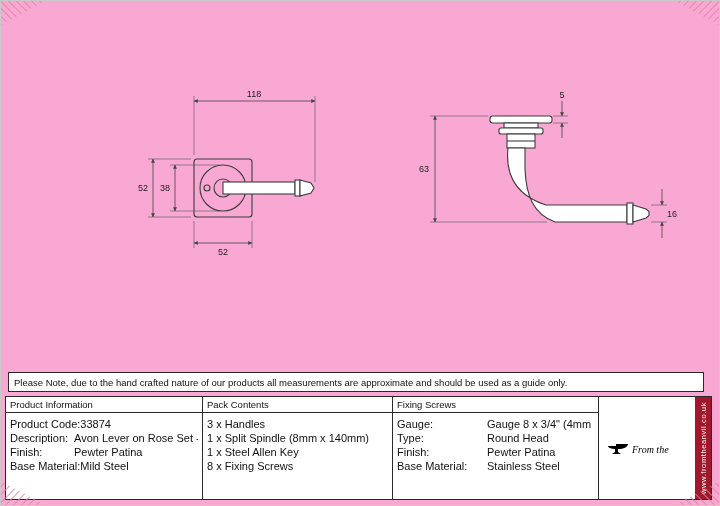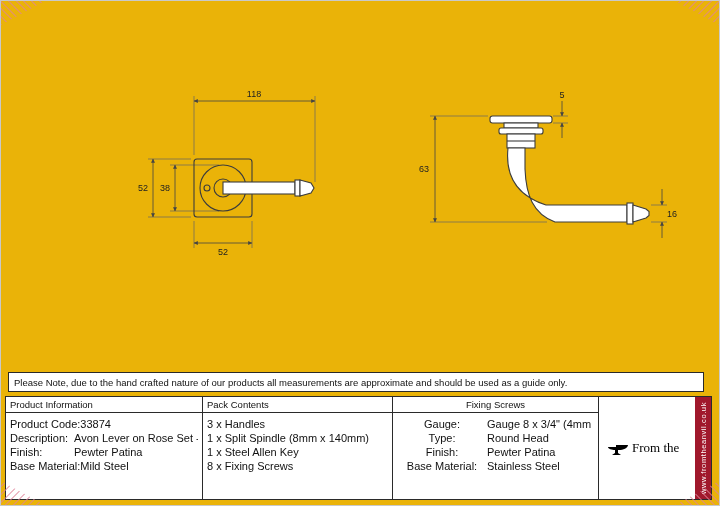--- a/index.html
+++ b/index.html
@@ -1,16 +1,16 @@
 <!DOCTYPE html>
 <html><head>
 <meta charset="utf-8">
 <style>
   html,body{margin:0;padding:0;background:#fff;}
-  .page{position:relative;width:720px;height:506px;background:#eab308;
+  .page{position:relative;width:720px;height:506px;background:#f9a8d4;
         font-family:"Liberation Sans",sans-serif;border:1px solid #c9c9c9;
         box-sizing:border-box;overflow:hidden;}
   
   .hatch{position:absolute;width:44px;height:24px;z-index:3;pointer-events:none;
          background:repeating-linear-gradient(45deg,rgba(224,130,152,.55) 0 1.4px,transparent 1.4px 5.4px);}
   .hatch.tl{top:0;left:0;clip-path:polygon(0 0,100% 0,0 100%);}
   .hatch.tr{top:0;right:0;clip-path:polygon(0 0,100% 0,100% 100%);
          background:repeating-linear-gradient(-45deg,rgba(224,130,152,.55) 0 1.4px,transparent 1.4px 5.4px);}
   .hatch.bl{bottom:0;left:0;clip-path:polygon(0 0,0 100%,100% 100%);
          background:repeating-linear-gradient(-45deg,rgba(224,130,152,.55) 0 1.4px,transparent 1.4px 5.4px);}
@@ -21,33 +21,33 @@
 
   .note-bar{position:absolute;left:7px;right:15px;top:371px;height:20px;z-index:2;
             border:1px solid #2a2a2a;background:#fff;box-sizing:border-box;
             display:flex;align-items:center;padding-left:5px;font-size:9.5px;color:#111;}
 
   .spec-table{position:absolute;left:4px;right:7px;top:395px;height:104px;z-index:2;
               border:1px solid #2a2a2a;background:#fff;box-sizing:border-box;display:flex;}
   .col{border-right:1px solid #2a2a2a;display:flex;flex-direction:column;box-sizing:border-box;}
   .col-product{width:197px;}
   .col-pack{width:190px;}
-  .col-fixing{width:206px;text-align:center;}
+  .col-fixing{width:206px;}
   .col-logo{flex:1;border-right:none;flex-direction:row;}
   .col-header{height:16px;border-bottom:1px solid #2a2a2a;font-size:9.5px;color:#111;
               padding:2px 4px 0 4px;box-sizing:border-box;}
   .col-body{padding:4px 4px 0 4px;font-size:11px;line-height:14px;color:#111;overflow:hidden;}
   .kv-row{display:flex;white-space:nowrap;overflow:hidden;}
   .kv-label{flex:0 0 64px;}
   .col-fixing .kv-label{flex-basis:90px;}
   .pack-item{white-space:nowrap;}
 
   .logo-main{flex:1;display:flex;flex-direction:column;align-items:center;justify-content:center;}
   .logo-top{display:flex;align-items:flex-end;gap:3px;align-self:flex-start;margin-left:8px;}
-  .logo-fromthe{font-family:"Liberation Serif",serif;font-size:13px;color:#000;}
+  .logo-fromthe{font-family:"Liberation Serif",serif;font-style:italic;font-size:10px;color:#000;}
   .logo-anvil{font-family:"Liberation Serif",serif;font-size:30px;line-height:28px;color:#000;letter-spacing:1px;}
   .logo-strip{width:16px;background:#a0182c;display:flex;align-items:center;justify-content:center;}
   .strip-text{writing-mode:vertical-rl;transform:rotate(180deg);color:#fff;
               font-size:7.5px;letter-spacing:.6px;white-space:nowrap;}
 </style>
 </head>
 <body>
 
 <div class="page">
 

